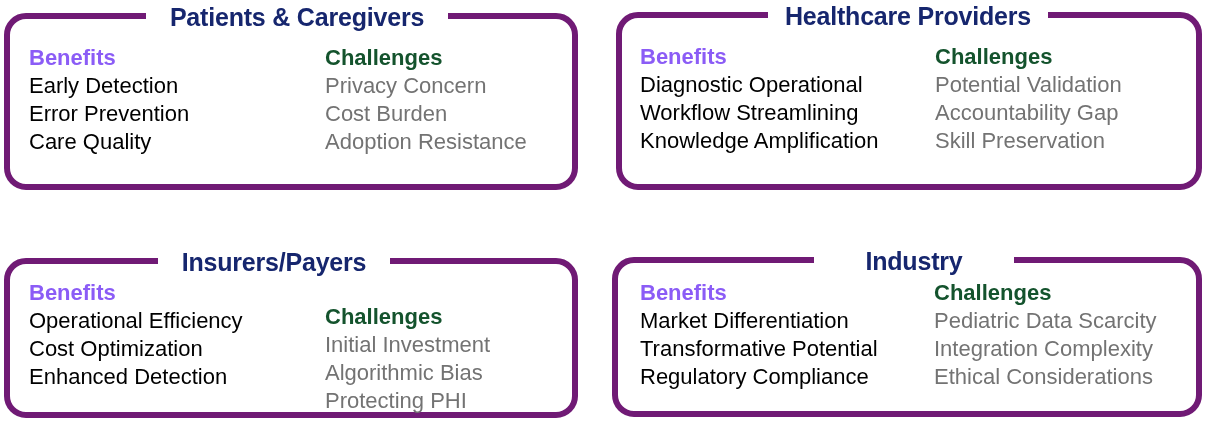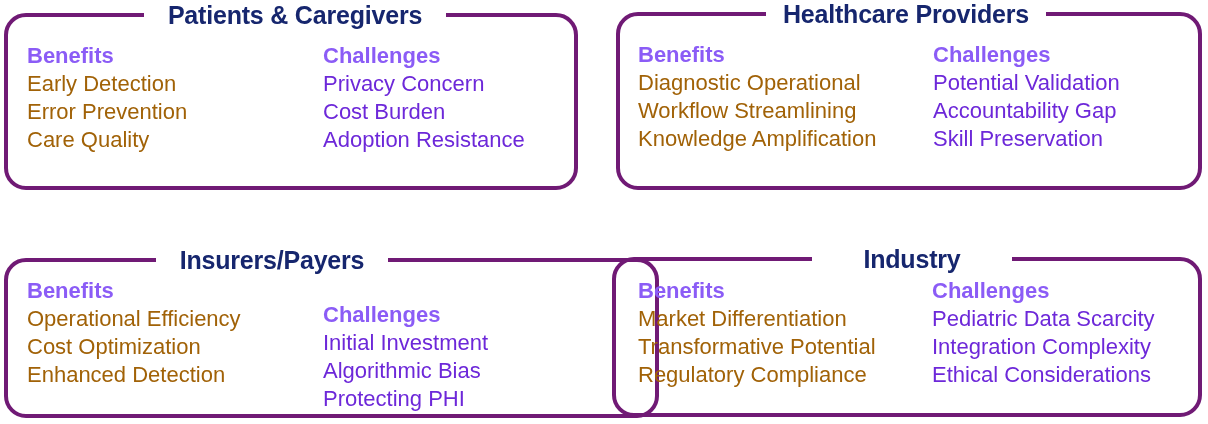--- a/index.html
+++ b/index.html
@@ -13,21 +13,21 @@
     position: relative;
     overflow: hidden;
     font-family: "Liberation Sans", sans-serif;
     -webkit-font-smoothing: antialiased;
   }
 
   
   .panel {
     position: absolute;
     box-sizing: border-box;
-    border: 4px solid #701a75;
+    border: 6px solid #701a75;
     border-radius: 22px;
     background: transparent;
   }
   
   .panel-legend {
     position: absolute;
     top: -17px;
     height: 30px;
     background: #ffffff;
     display: flex;
@@ -62,23 +62,23 @@
     margin-bottom: 2px;
     white-space: nowrap;
   }
   .col-item {
     font-size: 22px;
     font-weight: normal;
     line-height: 1.28;
     white-space: nowrap;
   }
   .col-benefits .col-head { color: #8b5cf6; }
-  .col-benefits .col-item { color: #a16207; }
-  .col-challenges .col-head { color: #8b5cf6; }
-  .col-challenges .col-item { color: #6d28d9; }
+  .col-benefits .col-item { color: #000000; }
+  .col-challenges .col-head { color: #14532d; }
+  .col-challenges .col-item { color: #737373; }
 </style>
 </head>
 <body>
 
 <div class="panel" style="left:4px; top:13px; width:574px; height:177px;">
   <div class="panel-legend" style="left:136px; width:302px;">
     <span class="panel-title">Patients &amp; Caregivers</span>
   </div>
   <div class="panel-body">
     <div class="col col-benefits" style="left:19px; top:28px;">
@@ -109,21 +109,21 @@
     </div>
     <div class="col col-challenges" style="left:313px; top:28px;">
       <div class="col-head">Challenges</div>
       <div class="col-item">Potential Validation</div>
       <div class="col-item">Accountability Gap</div>
       <div class="col-item">Skill Preservation</div>
     </div>
   </div>
 </div>
 
-<div class="panel" style="left:4px; top:258px; width:655px; height:160px;">
+<div class="panel" style="left:4px; top:258px; width:574px; height:160px;">
   <div class="panel-legend" style="left:148px; width:232px;">
     <span class="panel-title">Insurers/Payers</span>
   </div>
   <div class="panel-body">
     <div class="col col-benefits" style="left:19px; top:18px;">
       <div class="col-head">Benefits</div>
       <div class="col-item">Operational Efficiency</div>
       <div class="col-item">Cost Optimization</div>
       <div class="col-item">Enhanced Detection</div>
     </div>

